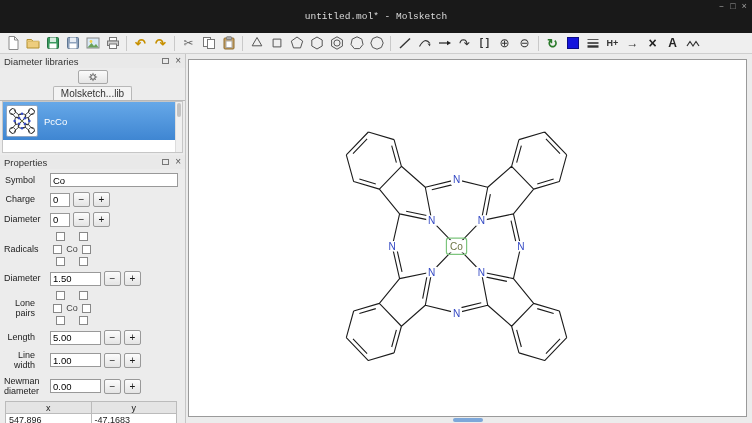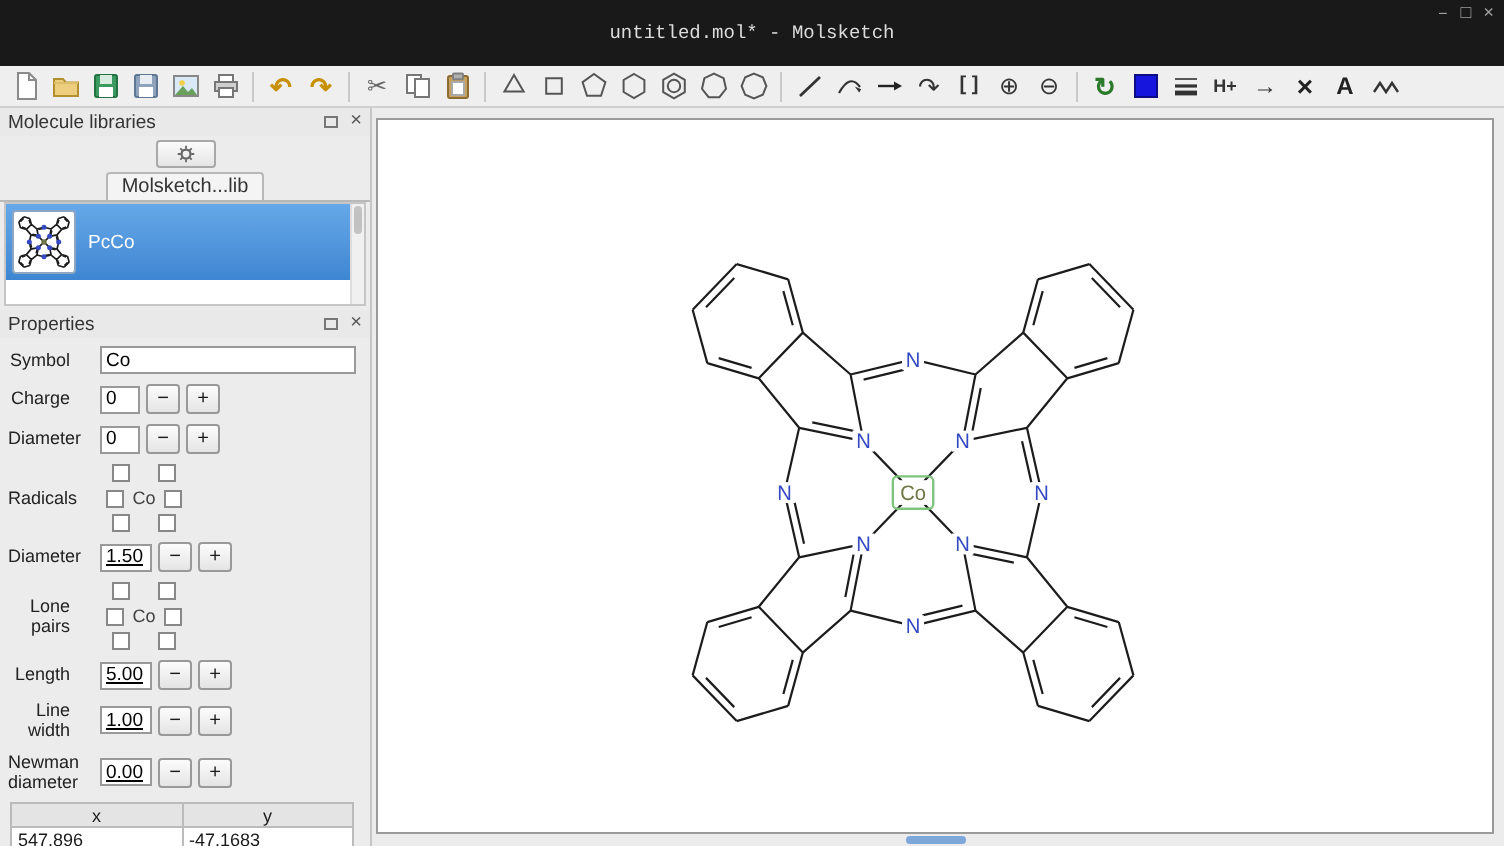--- a/index.html
+++ b/index.html
@@ -56,21 +56,21 @@
   .vscroll .handle { margin: 1px; height: 14px; background: #c2c2c2; border-radius: 2px; }
 
   
   .form { flex: 1; padding: 4px 2px 0 2px; overflow: hidden; }
   .prow { display: flex; align-items: center; margin: 0 2px 5px 2px; }
   .prow label { width: 46px; text-align: right; padding-right: 15px; color: #222; font-size: 9px; line-height: 1.15; flex: 0 0 auto; }
   input.txt { height: 14px; border: 1px solid #999; background: #fff;
               font: 9.5px "Liberation Sans", sans-serif; padding: 0 2px; }
   .wide { width: 128px; }
   .num  { width: 20px; }
-  .num3 { width: 26px; text-decoration: underline; }
+  .num3 { width: 51px; }
   .spin { width: 17px; height: 15px; border: 1px solid #999; border-radius: 2px;
           background: linear-gradient(#fcfcfc,#e4e4e4); font-size: 10px; line-height: 13px;
           text-align: center; margin-left: 3px; flex: 0 0 auto; }
   .cb-grid { display: grid; grid-template-columns: 15px 14px 15px; row-gap: 3px; align-items: center; }
   .cb { width: 9px; height: 9px; border: 1px solid #888; background: #fff; display: inline-block; }
   .cgrid-label { font-size: 9px; color: #444; text-align: center; }
   .je { justify-self: end; } .js { justify-self: start; } .jc { justify-self: center; }
   table.coords { border-collapse: collapse; margin: 4px 3px 0 3px; width: 172px; font-size: 9px; table-layout: fixed; }
   .coords th { background: #e4e4e4; border: 1px solid #bbb; font-weight: normal; height: 12px; }
   .coords td { border: 1px solid #bbb; height: 13px; padding: 0 3px; background: #fff; }
@@ -267,21 +267,21 @@
           <path d="M2 11 L5 6.5 8 11 11 6.5 14 11" fill="none" stroke="#333333" stroke-width="1.2"></path>
         </svg>
       </div>
     </div>
 
   <div class="main">
 
     <div class="side">
 
       <div class="dock-header">
-        <span>Molecule libraries</span>
+        <span>Diameter libraries</span>
         <span class="sp"></span>
         <span class="float-box"></span>
         <span class="dock-x">×</span>
       </div>
 
       <div class="lib-btn-row">
         <div class="lib-btn">
           <svg width="12" height="12" viewBox="0 0 16 16">
             <circle cx="8" cy="8" r="3" fill="none" stroke="#666" stroke-width="1.5"></circle>
             <path d="M8 2.5v2M8 11.5v2M2.5 8h2M11.5 8h2M4.2 4.2l1.4 1.4M10.4 10.4l1.4 1.4M11.8 4.2l-1.4 1.4M5.6 10.4l-1.4 1.4" stroke="#666" stroke-width="1.2"></path>

